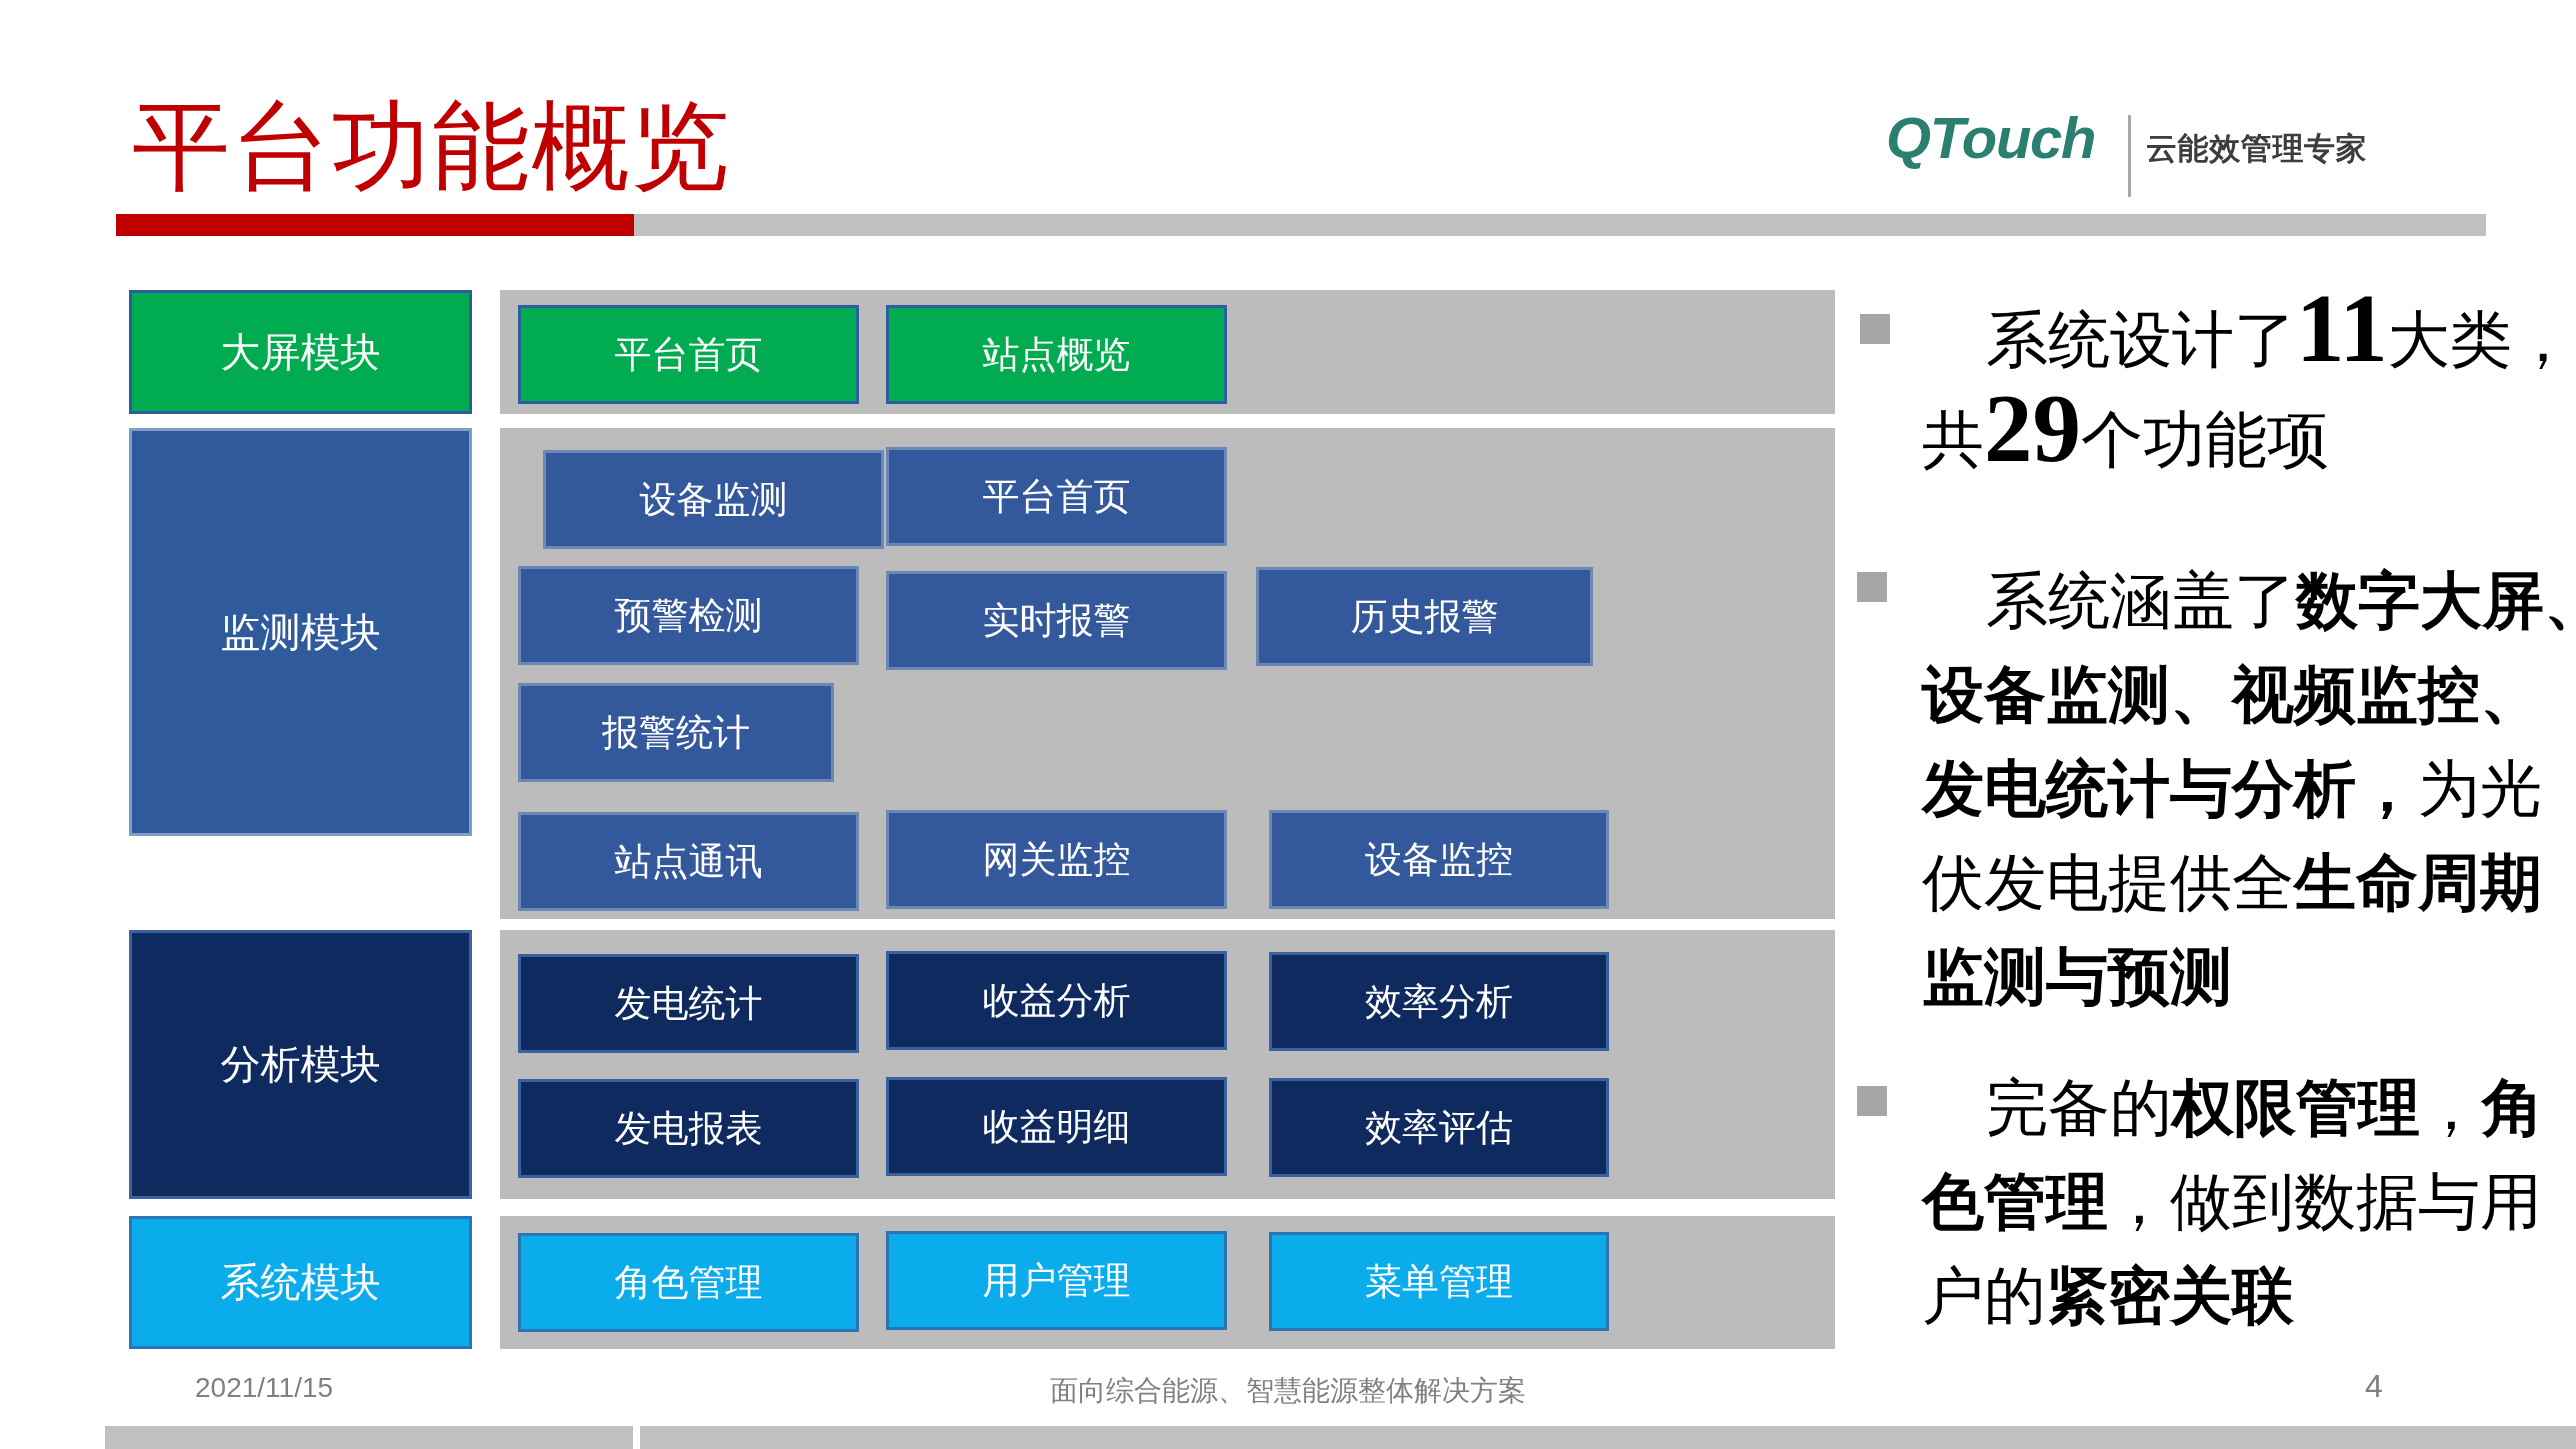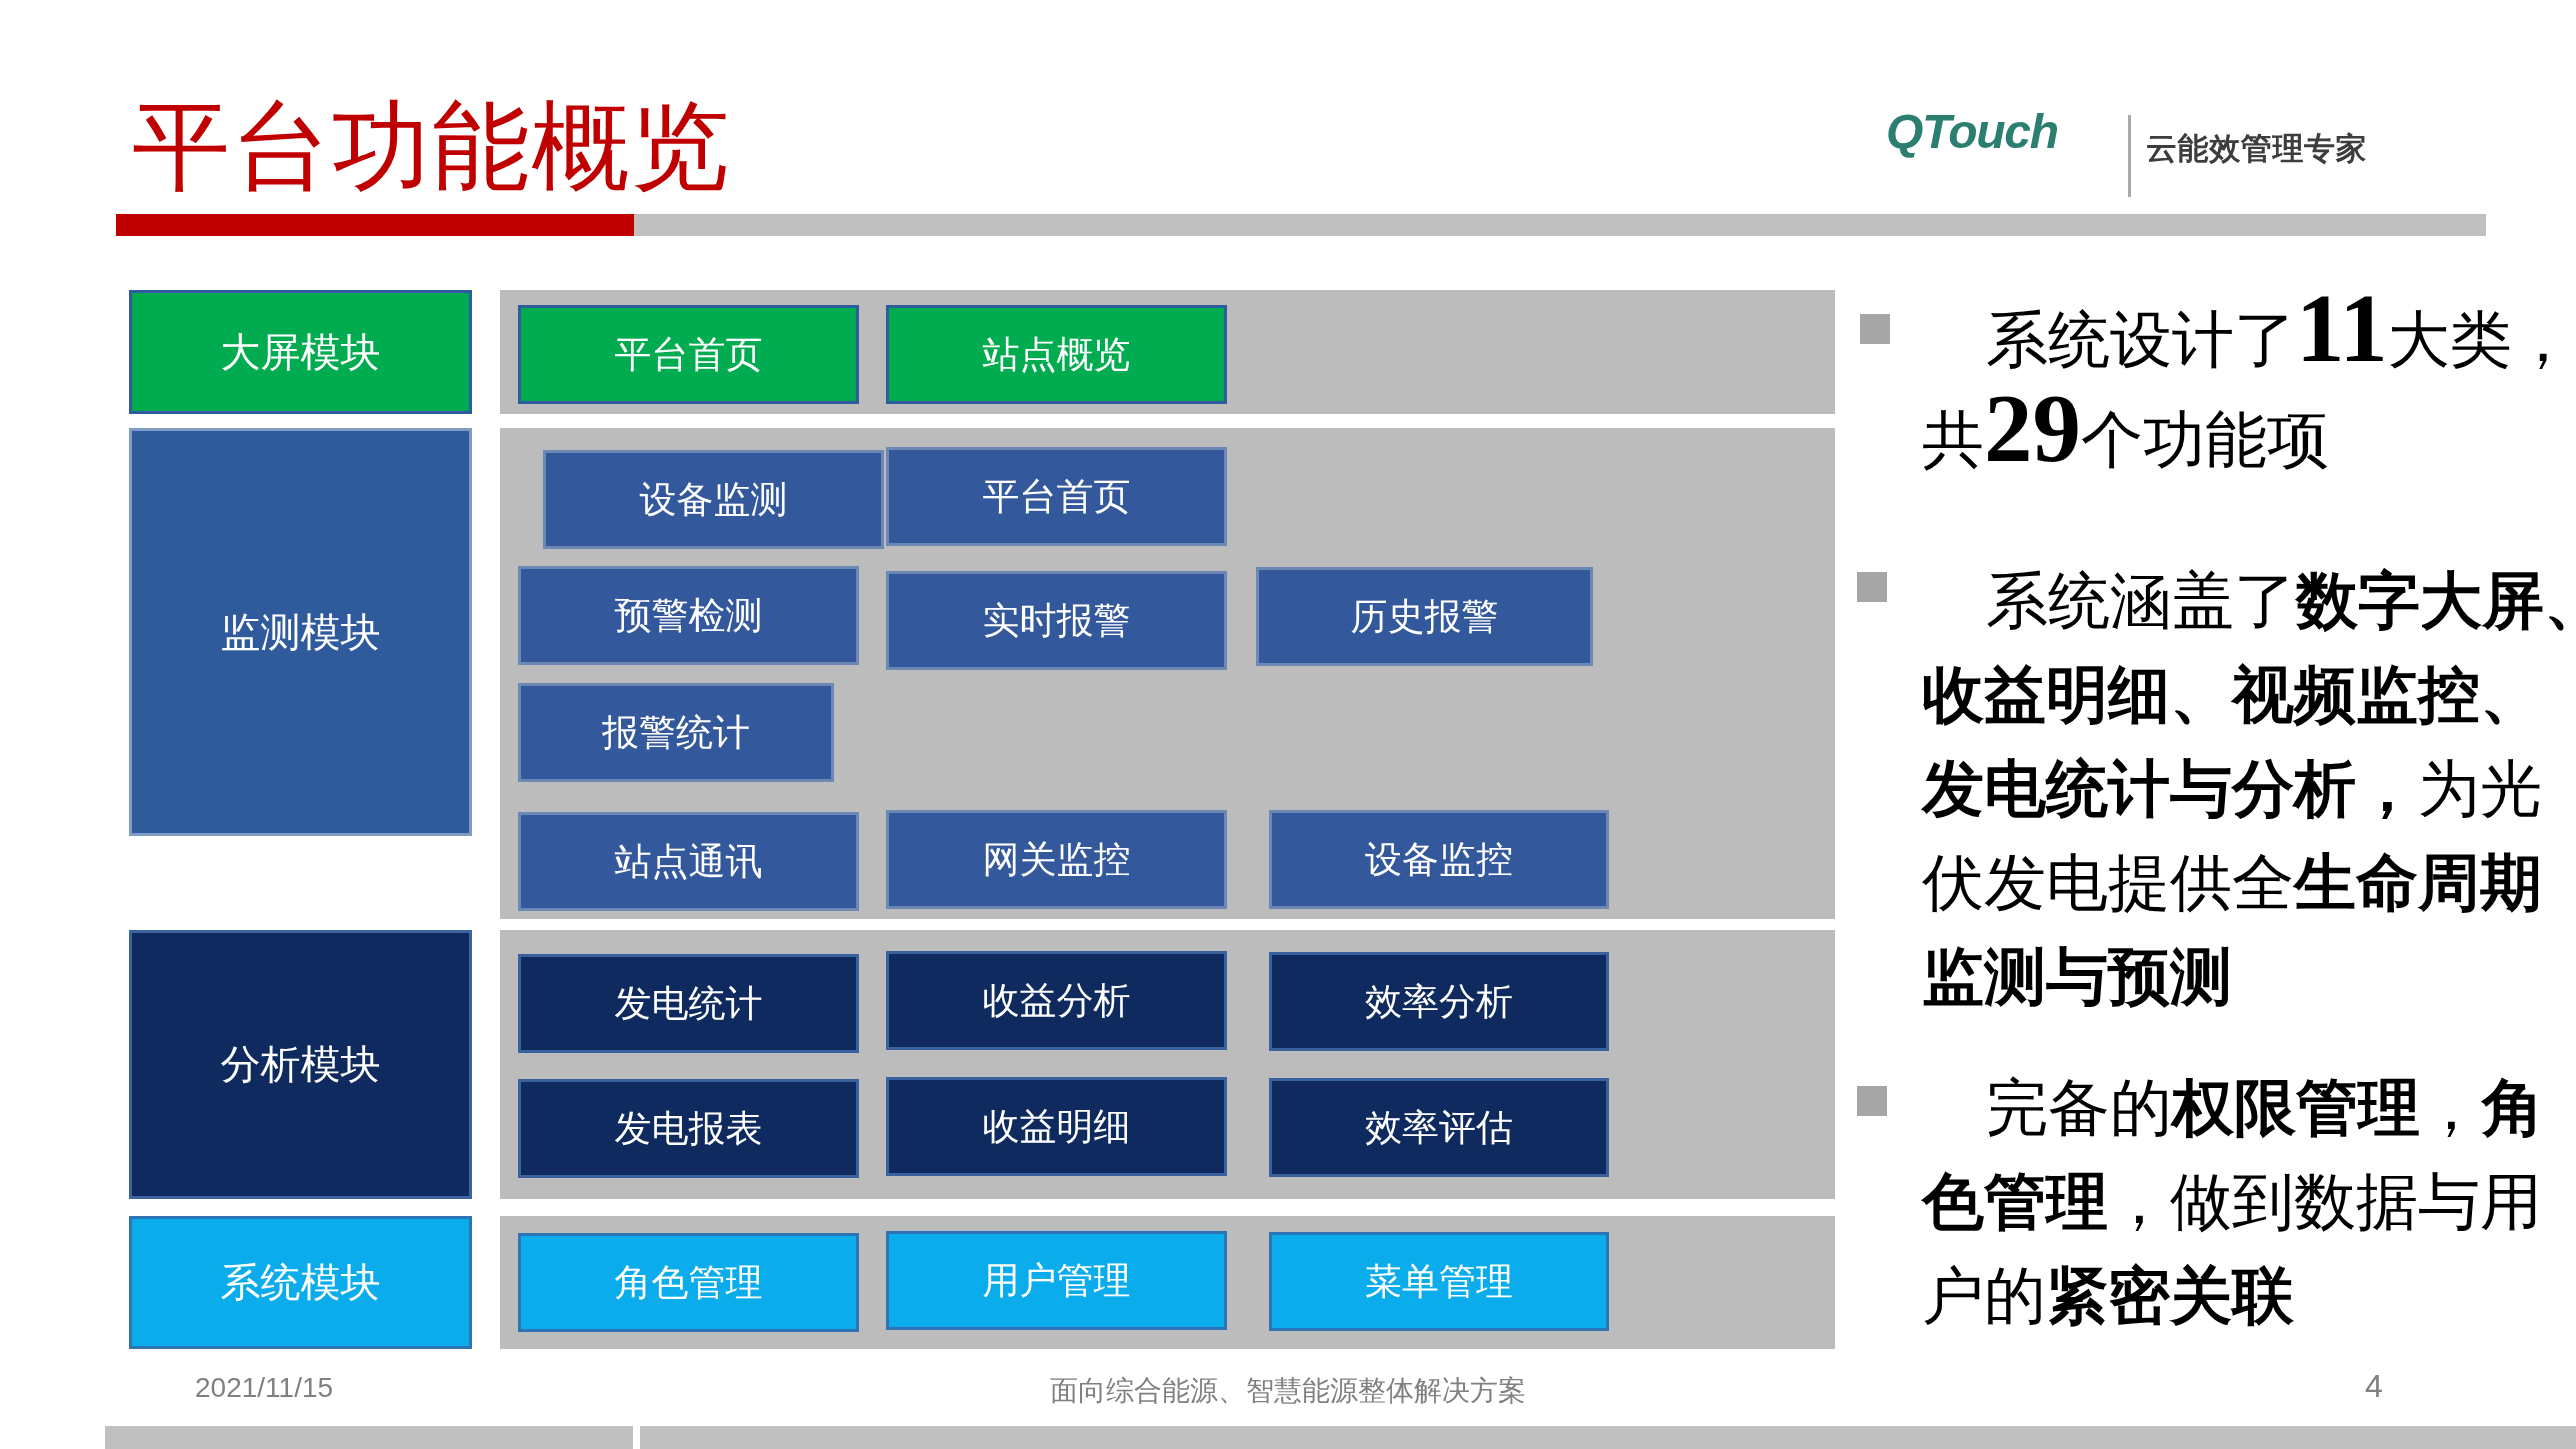--- a/index.html
+++ b/index.html
@@ -10,21 +10,21 @@
   .abs{position:absolute;}
   
   .slide-title{
     left:132px;top:82px;font-size:98px;color:#C00000;
     letter-spacing:1.9px;font-weight:400;white-space:nowrap;
   }
   .rule-red{left:116px;top:214px;width:518px;height:22px;background:#C00000;}
   .rule-gray{left:634px;top:214px;width:1852px;height:22px;background:#C0C0C0;}
   
   .logo-brand{
-    left:1886px;top:104px;font-size:48px;font-weight:700;font-style:italic;
+    left:1886px;top:104px;font-size:58px;font-weight:700;font-style:italic;
     color:#2B7F71;letter-spacing:-1.3px;white-space:nowrap;
   }
   .logo-divider{left:2128px;top:115px;width:2.6px;height:82px;background:#A9A9A9;}
   .logo-tagline{
     left:2146px;top:128px;font-size:31px;font-weight:700;color:#3D3D3D;
     letter-spacing:0.6px;white-space:nowrap;
   }
   
   .module{
     left:129px;width:343px;display:flex;align-items:center;justify-content:center;
@@ -125,21 +125,21 @@
 
 <div class="abs bullet-square" style="left:1860px;top:314px;"></div>
 <div class="abs bullet-par bp1" style="top:290px;">
   <div class="bline indent1"><span>系统设计了</span><span class="num">11</span><span>大类，</span></div>
   <div class="bline"><span>共</span><span class="num">29</span><span>个功能项</span></div>
 </div>
 
 <div class="abs bullet-square" style="left:1857px;top:572px;"></div>
 <div class="abs bullet-par bp23" style="top:554px;">
   <div class="bline indent1"><span>系统涵盖了</span><span class="b">数字大屏、</span></div>
-  <div class="bline"><span class="b">收益明细、视频监控、</span></div>
+  <div class="bline"><span class="b">设备监测、视频监控、</span></div>
   <div class="bline"><span class="b">发电统计与分析，</span><span>为光</span></div>
   <div class="bline"><span>伏发电提供全</span><span class="b">生命周期</span></div>
   <div class="bline"><span class="b">监测与预测</span></div>
 </div>
 
 <div class="abs bullet-square" style="left:1857px;top:1086px;"></div>
 <div class="abs bullet-par bp23" style="top:1061px;">
   <div class="bline indent1"><span>完备的</span><span class="b">权限管理</span><span>，</span><span class="b">角</span></div>
   <div class="bline"><span class="b">色管理</span><span>，做到数据与用</span></div>
   <div class="bline"><span>户的</span><span class="b">紧密关联</span></div>

